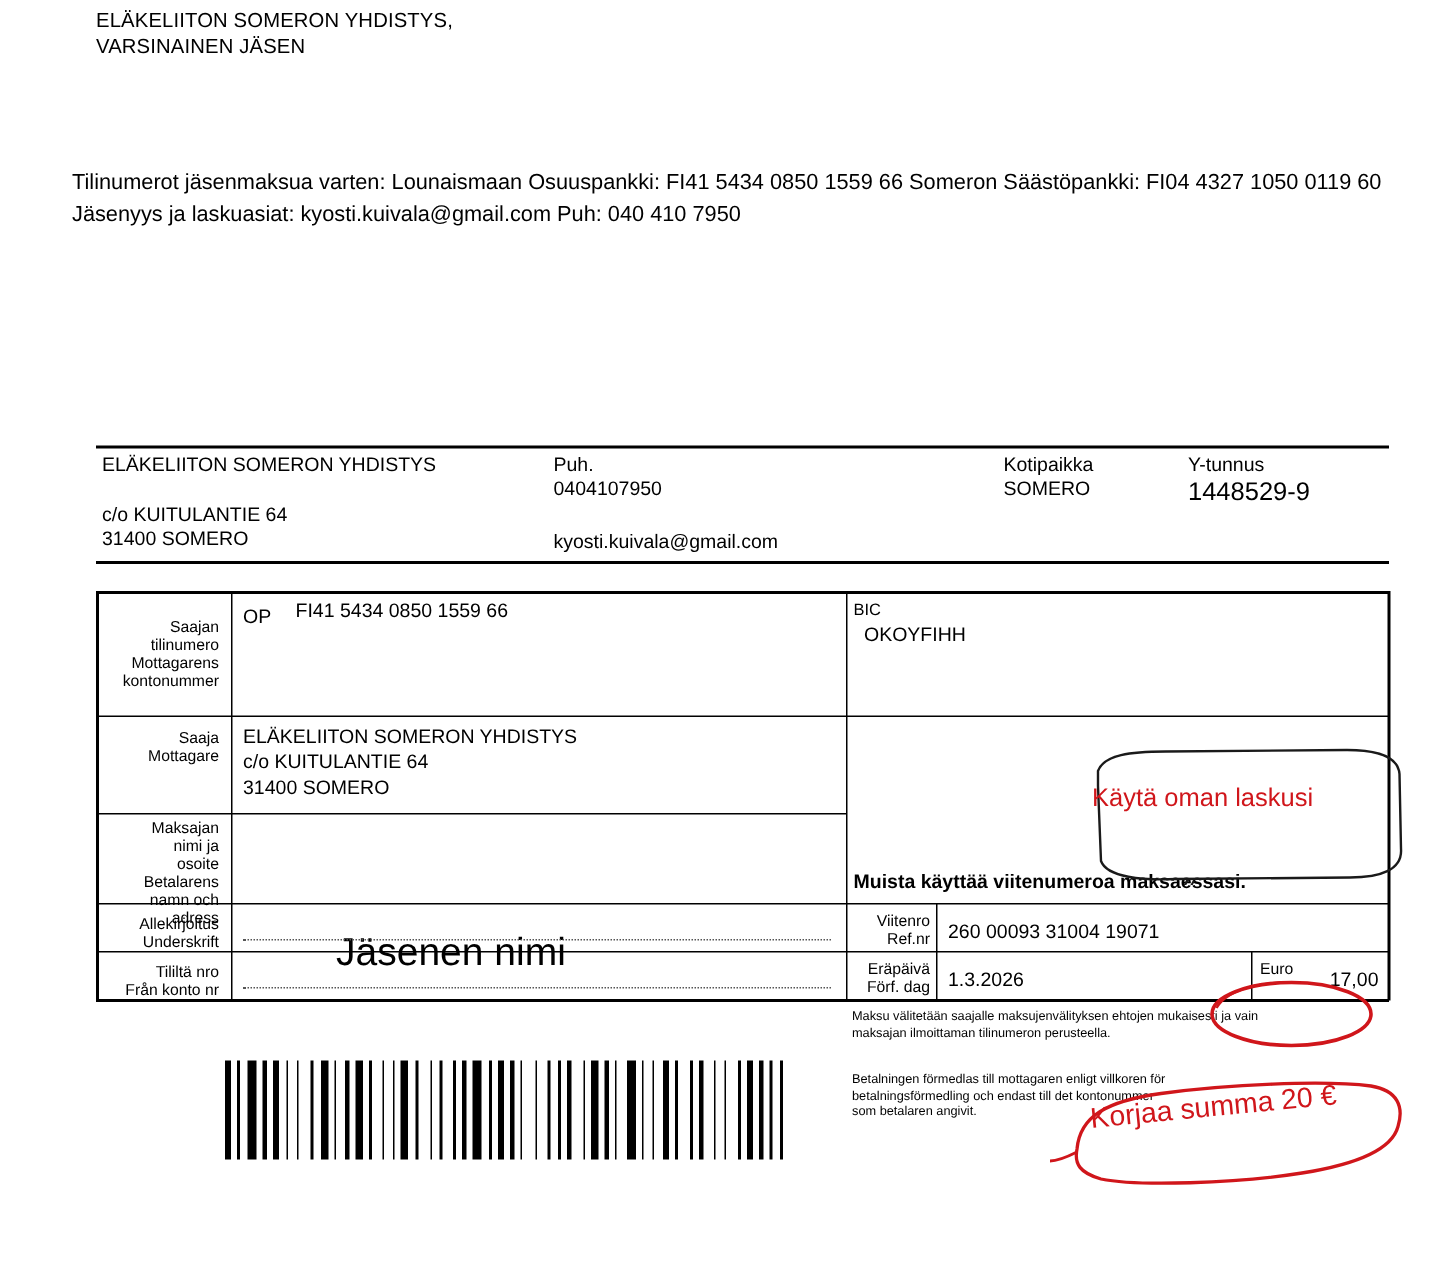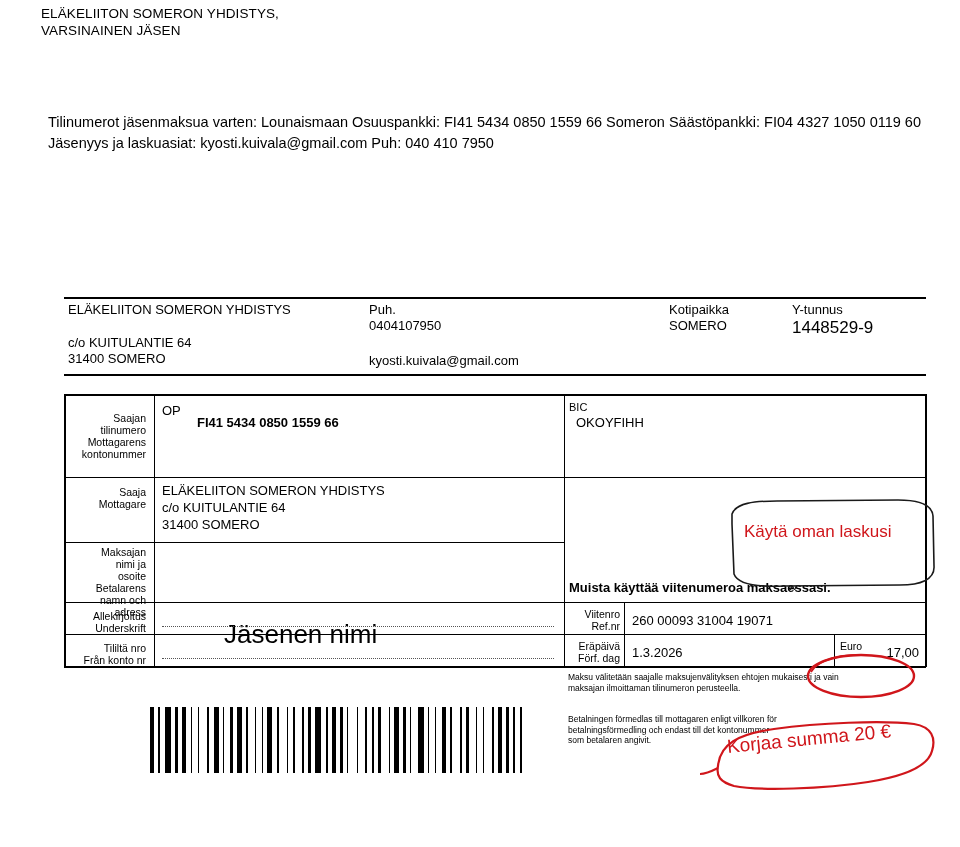--- a/index.html
+++ b/index.html
@@ -13,21 +13,21 @@
     position: relative;
     font-family: "Liberation Sans", sans-serif;
     color: #000;
     overflow: hidden;
   }
 
   .abs { position: absolute; }
 
   
   #org-header {
-    left: 41px; top: 5px;
+    left: 64px; top: 5px;
     font-size: 13.5px;
     line-height: 17px;
     letter-spacing: 0.1px;
   }
 
   #account-info {
     left: 48px; top: 112px;
     width: 880px;
     font-size: 14.5px;
     line-height: 21px;
@@ -126,21 +126,21 @@
   #barcode .bar { position: absolute; top: 0; height: 66px; background: #000; }
 
   #callout-box {
     position: absolute;
     left: 722px; top: 498px;
     width: 216px; height: 92px;
   }
   #callout-box svg { display: block; }
   #callout-label {
     position: absolute;
-    left: 744px; top: 518px;
+    left: 728px; top: 518px;
     width: 190px;
     font-size: 17px;
     line-height: 27px;
     color: #d0161b;
   }
 
   #ellipse-amount {
     position: absolute;
     left: 805px; top: 652px;
     width: 112px; height: 48px;
@@ -204,21 +204,21 @@
     <div class="bline bv-2"></div>
     <div class="bline bv-3"></div>
     <div class="bline bv-4"></div>
     <div class="bline bv-5"></div>
 
     <div class="lbl" style="top:18px;">Saajan</div>
     <div class="lbl" style="top:30px;text-align:right;">tilinumero</div>
     <div class="lbl" style="top:42px;">Mottagarens</div>
     <div class="lbl" style="top:54px;">kontonummer</div>
     <div class="fieldtxt" style="left:98px; top:9px;">OP</div>
-    <div class="fieldtxt" style="left:133px; top:21px;font-weight:bold;">FI41 5434 0850 1559 66</div>
+    <div class="fieldtxt" style="left:133px; top:5px;">FI41 5434 0850 1559 66</div>
     <div class="fieldtxt" style="left:505px; top:5px; font-size:11px;">BIC</div>
     <div class="fieldtxt" style="left:512px; top:21px;">OKOYFIHH</div>
 
     <div class="lbl" style="top:92px;">Saaja</div>
     <div class="lbl" style="top:104px;">Mottagare</div>
     <div class="fieldtxt" style="left:98px; top:89px;">ELÄKELIITON SOMERON YHDISTYS</div>
     <div class="fieldtxt" style="left:98px; top:106px;">c/o KUITULANTIE 64</div>
     <div class="fieldtxt" style="left:98px; top:123px;">31400 SOMERO</div>
 
     <div class="lbl" style="top:152px;">Maksajan</div>

